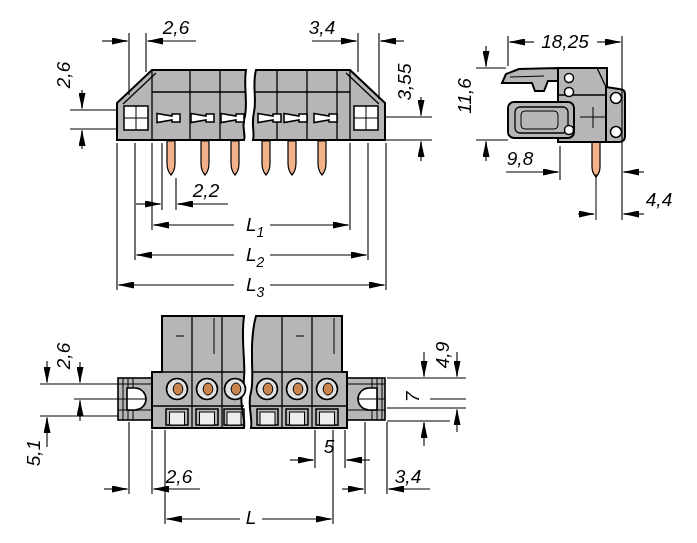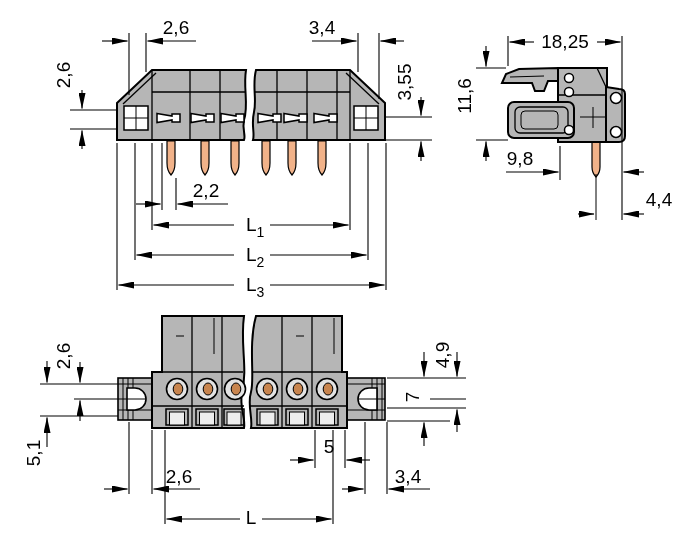--- a/index.html
+++ b/index.html
@@ -1,16 +1,16 @@
 <!DOCTYPE html>
 <html><head>
 <meta charset="utf-8">
 <style>
   html,body{margin:0;padding:0;background:#ffffff;}
-  .stage{width:697px;height:543px;position:relative;background:#fff;overflow:hidden;}
+  .stage{width:697px;height:543px;position:relative;background:#fff;overflow:hidden;font-style:italic;}
   svg{display:block;}
   text.dim-t{font-family:"Liberation Sans",sans-serif;font-size:19px;fill:#000;}
   text.dim-t .sub{font-size:14px;}
   .body{fill:#b6b6b6;stroke:#000;stroke-width:2;}
   .bodyln{fill:none;stroke:#000;stroke-width:1.3;}
   .thin{fill:none;stroke:#000;stroke-width:1;}
   .white{fill:#ffffff;stroke:#000;stroke-width:1.5;}
   .hole{fill:#ffffff;stroke:#000;stroke-width:1.6;}
   .pin{fill:#f1b289;stroke:#000;stroke-width:1.2;}
   .dim{fill:none;stroke:#000;stroke-width:1.1;}

